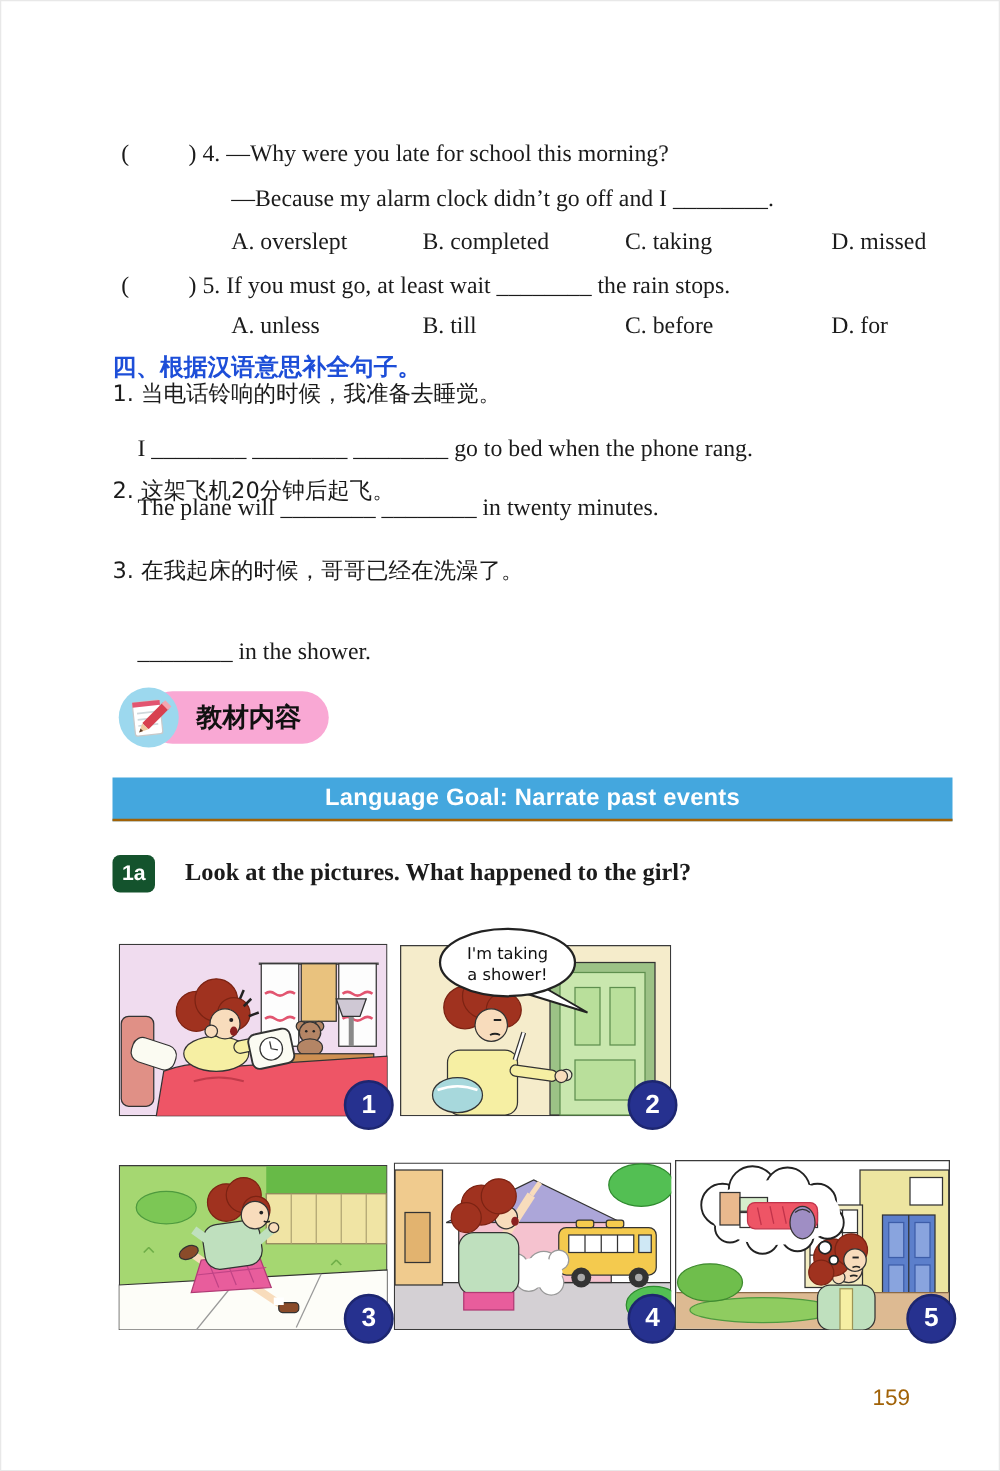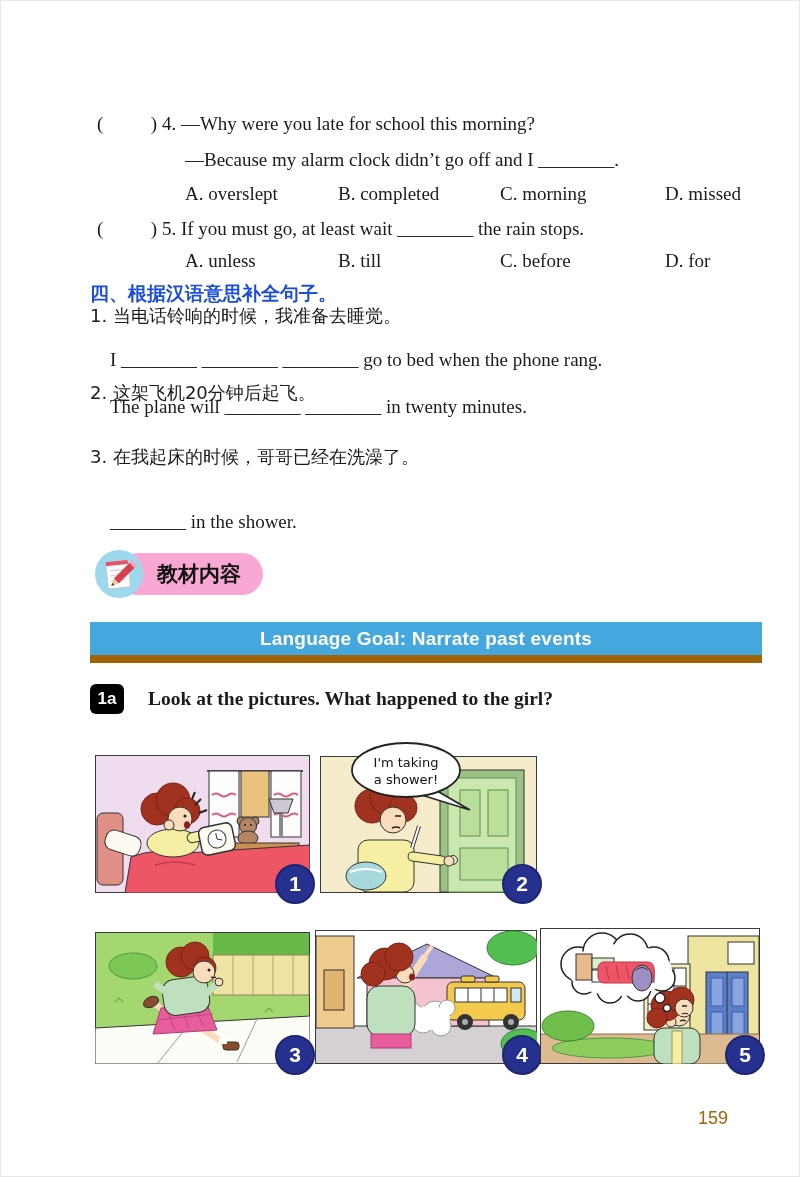--- a/index.html
+++ b/index.html
@@ -22,31 +22,31 @@
   .tb-badge{position:absolute;left:95px;top:553px;height:42px;}
   .tb-pill{
     margin-left:22px;height:42px;border-radius:21px;background:#f9a8d4;
     padding:0 22px 0 40px;display:flex;align-items:center;
   }
   .tb-label{font-family:"DejaVu Sans", sans-serif;font-weight:bold;font-size:21px;color:#111;}
   .tb-icon{position:absolute;left:-2px;top:-5px;width:52px;height:52px;}
   
   .banner{
     position:absolute;left:90px;top:622px;width:672px;height:33px;
-    background:#44A7DE;border-bottom:8px solid #a16207;
+    background:#44A7DE;border-bottom:2px solid #a16207;
     display:flex;align-items:center;justify-content:center;
   }
   .banner span{
     font-family:"Liberation Sans", sans-serif;font-weight:600;
     font-size:19px;color:#ffffff;letter-spacing:.2px;
   }
   
   .act-badge{
     position:absolute;left:90px;top:684px;width:34px;height:30px;border-radius:6px;
-    background:#000000;color:#fff;display:flex;align-items:center;justify-content:center;
+    background:#14532d;color:#fff;display:flex;align-items:center;justify-content:center;
     font-family:"Liberation Sans", sans-serif;font-weight:bold;font-size:17px;
   }
   .act-instr{
     position:absolute;left:148px;top:688px;font-weight:bold;font-size:19.5px;
     font-family:"Liberation Serif", serif;
   }
   
   .pic{position:absolute;margin:0;padding:0;overflow:visible;}
   .pic svg{display:block;}
   .num{
@@ -64,21 +64,21 @@
 </head>
 <body>
 
 <div class="page">
 
   <div class="line" style="left:97px;top:112px">(          ) 4. —Why were you late for school this morning?</div>
   <div class="line" style="left:185px;top:148px">—Because my alarm clock didn’t go off and I ________.</div>
   <div class="opt-row" style="top:183px">
     <span class="opt-a">A. overslept</span>
     <span class="opt-b">B. completed</span>
-    <span class="opt-c">C. morning</span>
+    <span class="opt-c">C. taking</span>
     <span class="opt-d">D. missed</span>
   </div>
 
   <div class="line" style="left:97px;top:217px">(          ) 5. If you must go, at least wait ________ the rain stops.</div>
   <div class="opt-row" style="top:250px">
     <span class="opt-a">A. unless</span>
     <span class="opt-b">B. till</span>
     <span class="opt-c">C. before</span>
     <span class="opt-d">D. for</span>
   </div>

